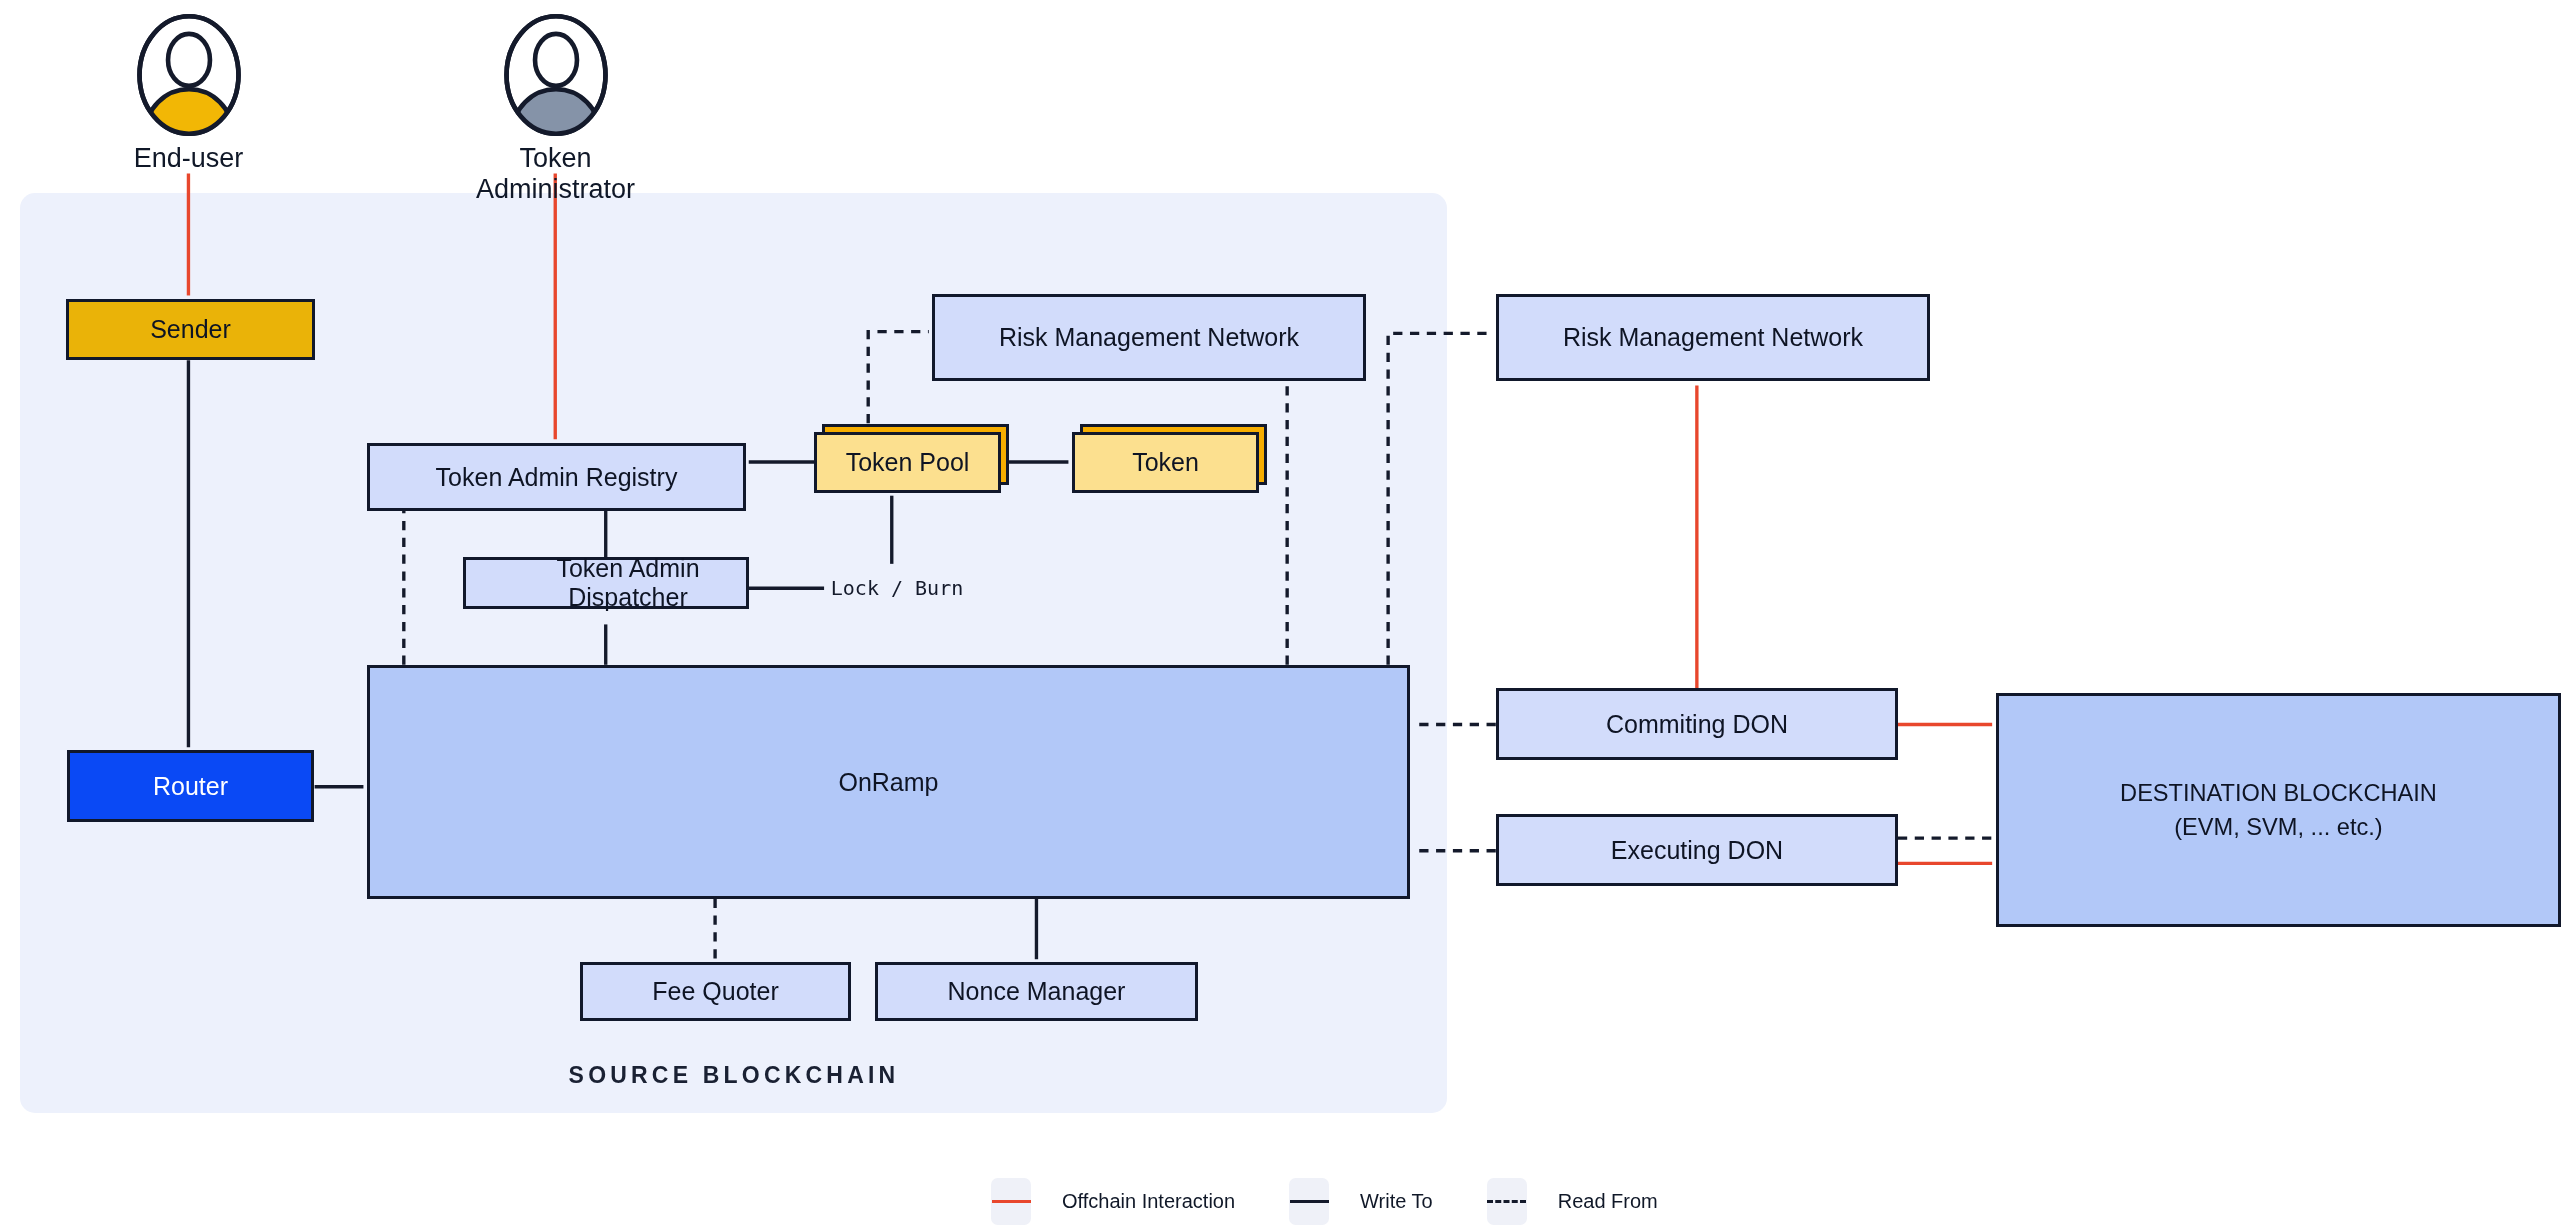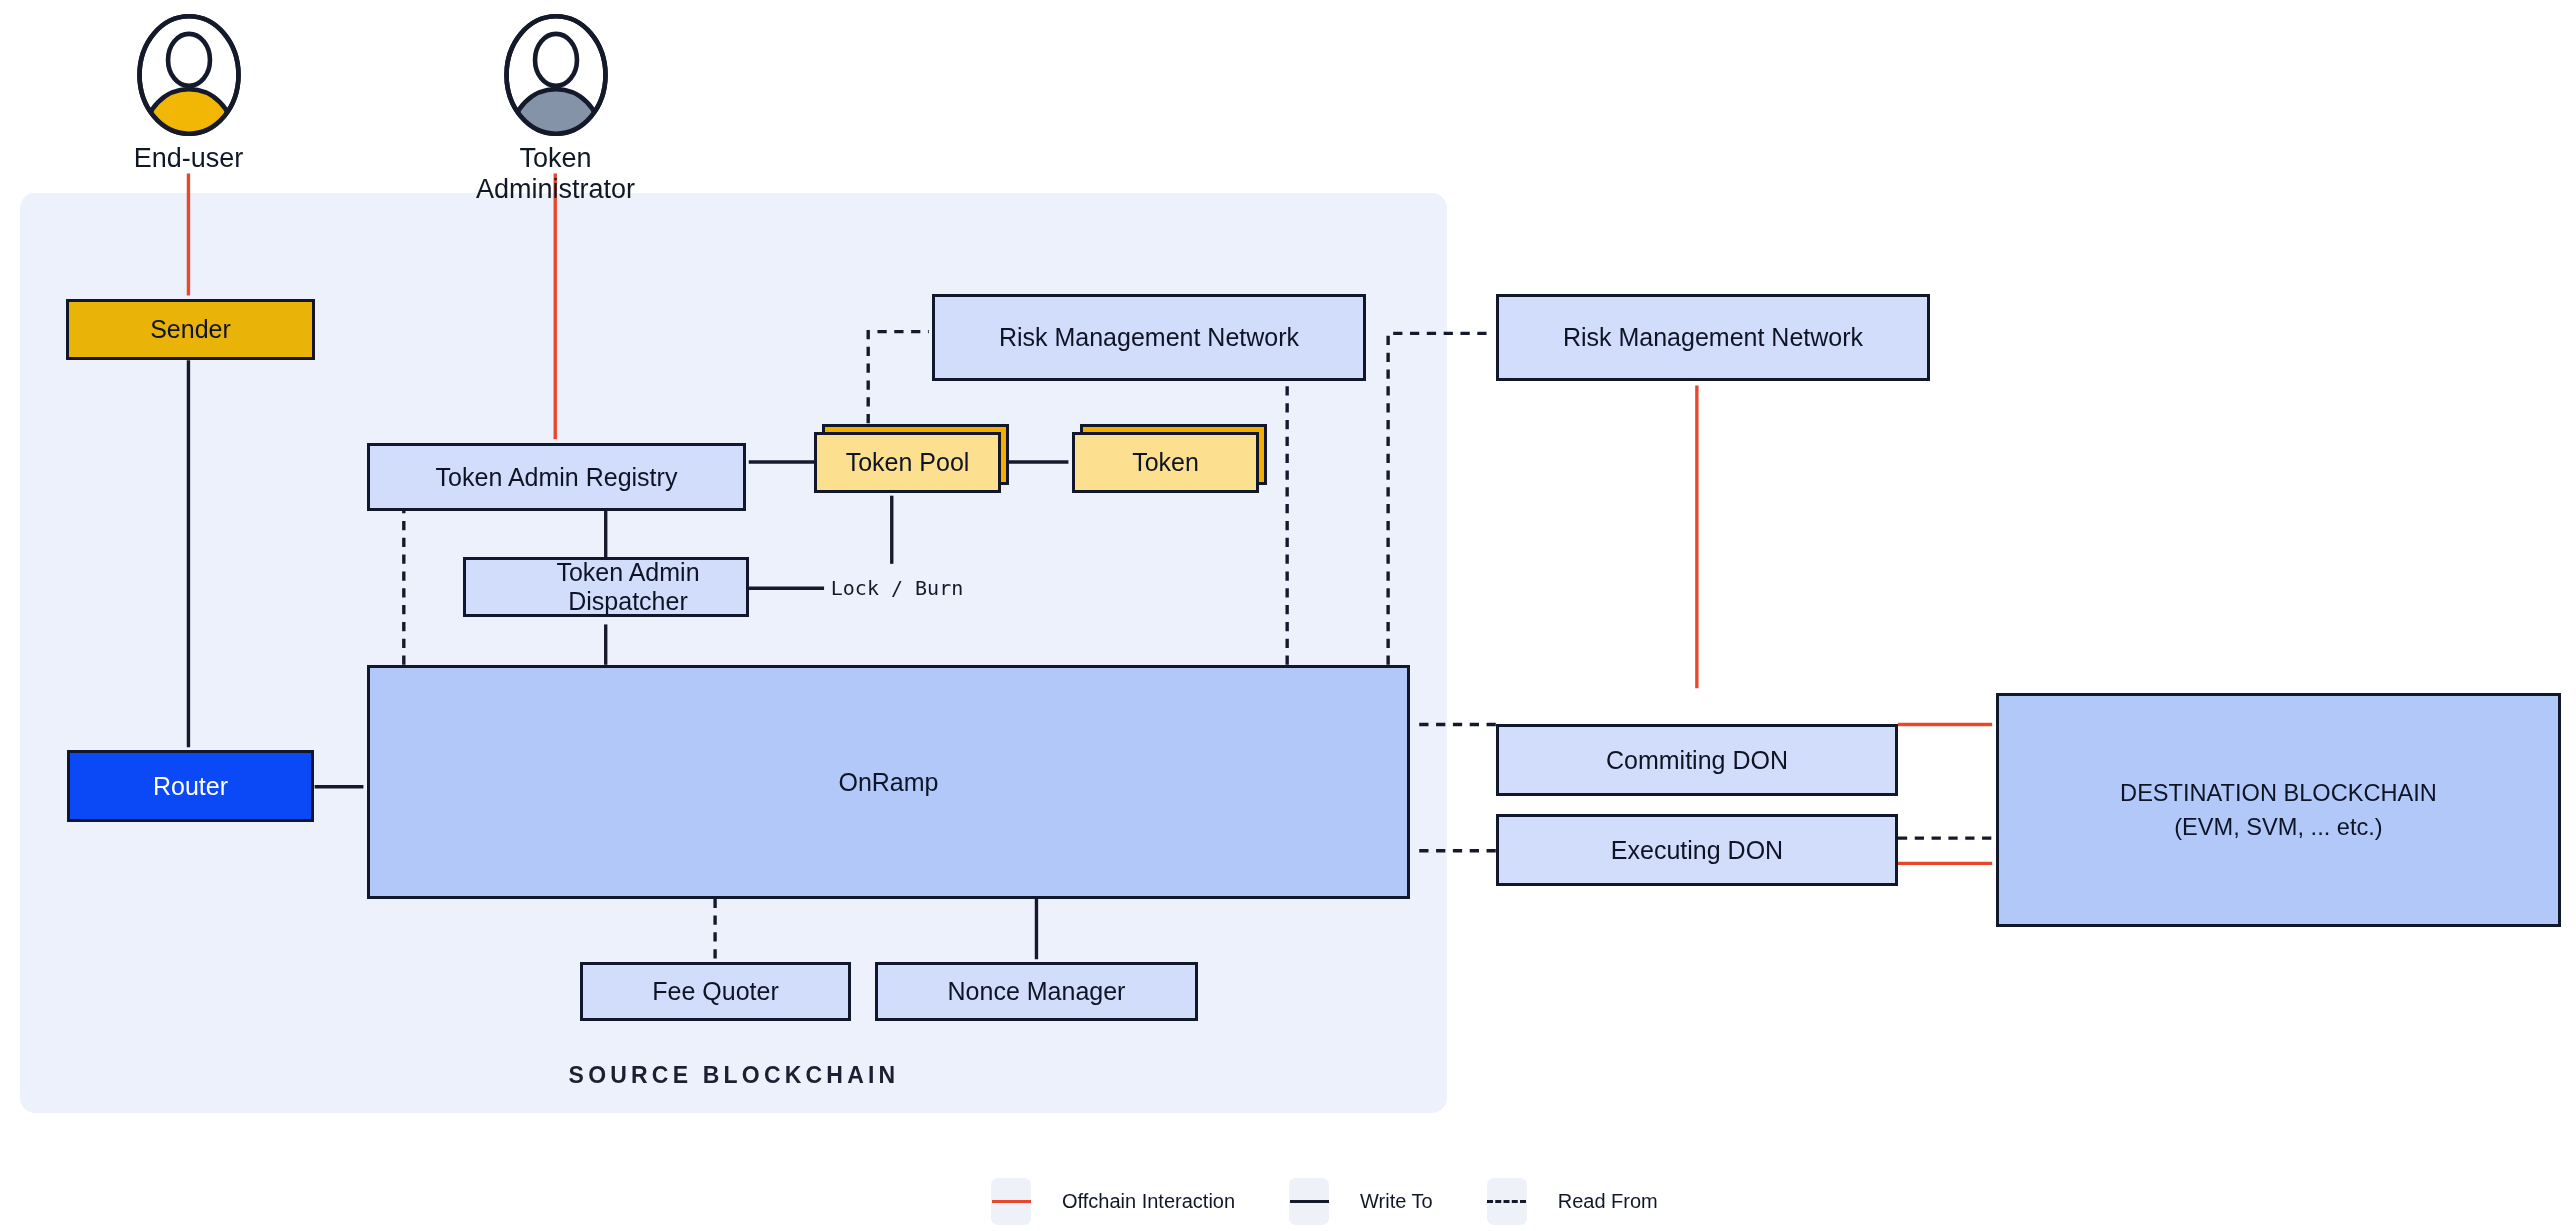--- a/index.html
+++ b/index.html
@@ -132,21 +132,21 @@
     </div>
 
   <div class="box router" style="left:67px;top:750px;width:247px;height:72px;">
       <span>Router</span>
     </div>
 
   <div class="box" style="left:367px;top:443px;width:379px;height:68px;">
       <span>Token Admin Registry</span>
     </div>
 
-  <div class="box" style="left:463px;top:557px;width:286px;height:60px;padding-left:44px;">
+  <div class="box" style="left:463px;top:557px;width:286px;height:52px;padding-left:44px;">
       <span>Token Admin Dispatcher</span>
     </div>
 
   <div class="stack" style="left:814px;top:432px;width:187px;height:61px;">
     <div class="back"></div>
     <div class="front">
         <span>Token Pool</span>
       </div>
   </div>
 
@@ -170,21 +170,21 @@
     </div>
 
   <div class="box" style="left:580px;top:962px;width:271px;height:59px;">
       <span>Fee Quoter</span>
     </div>
 
   <div class="box" style="left:875px;top:962px;width:323px;height:59px;">
       <span>Nonce Manager</span>
     </div>
 
-  <div class="box" style="left:1496px;top:688px;width:402px;height:72px;margin-top:36px;">
+  <div class="box" style="left:1496px;top:688px;width:402px;height:72px;">
       <span>Commiting DON</span>
     </div>
 
   <div class="box" style="left:1496px;top:814px;width:402px;height:72px;">
       <span>Executing DON</span>
     </div>
 
   <div class="box bigblue" style="left:1996px;top:665px;width:565px;height:234px;margin-top:28px;">
     <div class="dest-text">
       <div>DESTINATION BLOCKCHAIN</div>

